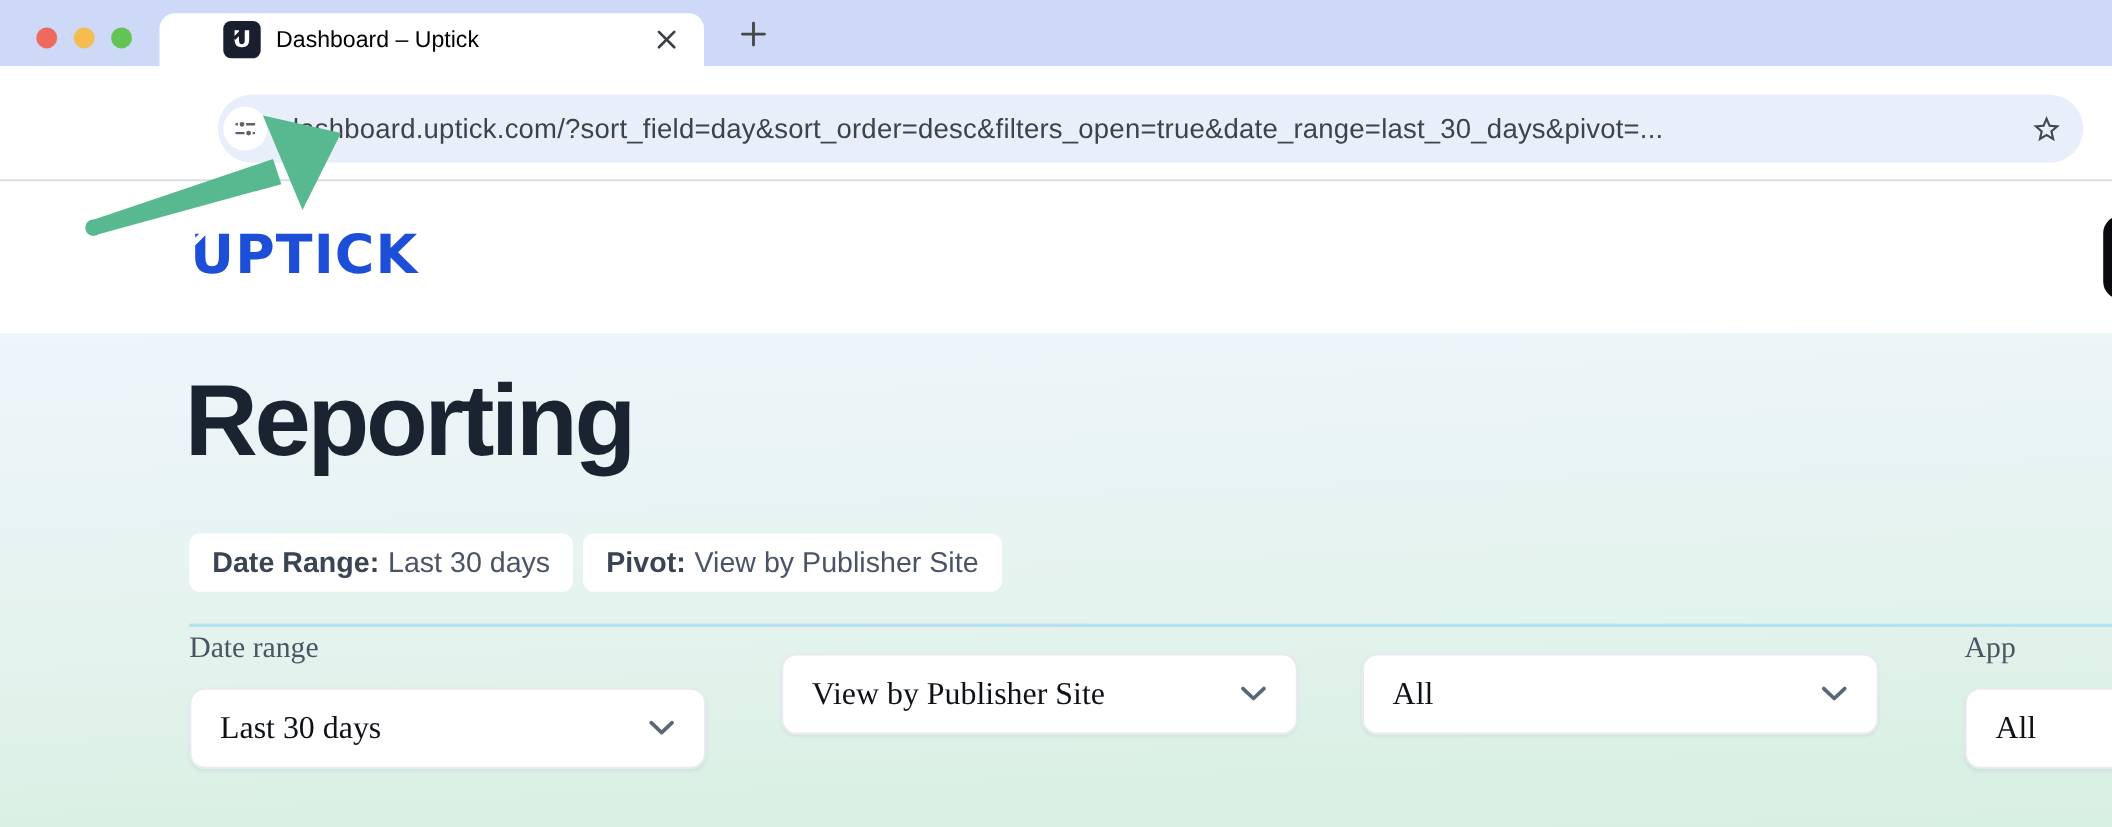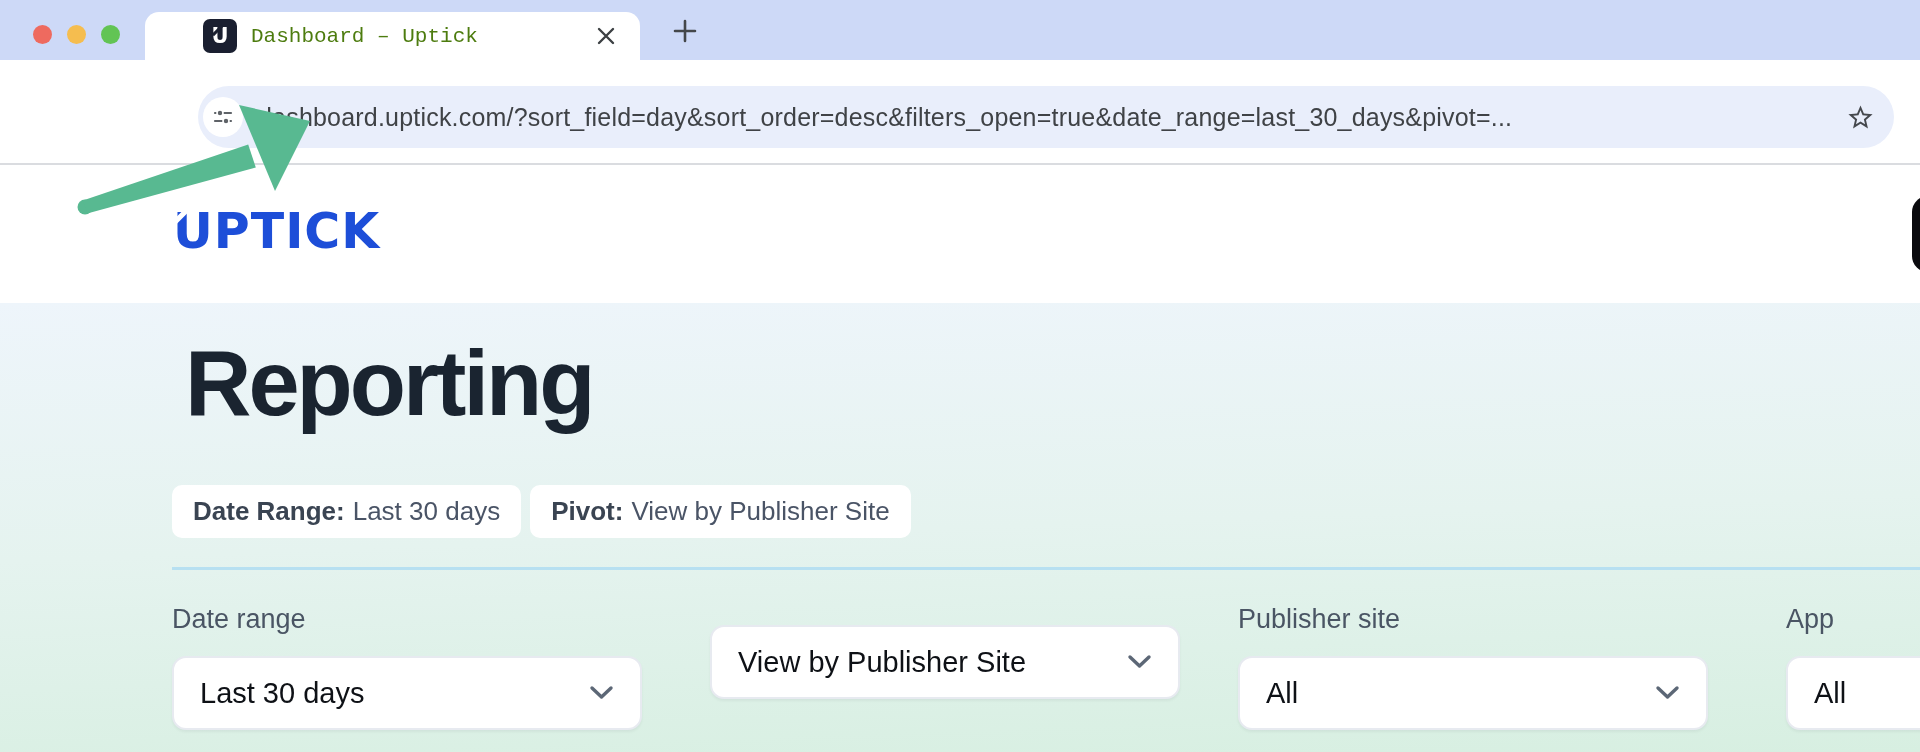--- a/index.html
+++ b/index.html
@@ -13,21 +13,21 @@
   .dot { width:19px; height:19px; border-radius:50%; }
   .dot.red { background:#ee6a5f; } .dot.yellow { background:#f5bd4f; } .dot.green { background:#62c454; }
 
   .tab { position:absolute; left:145px; top:12px; width:495px; height:48px; background:#fff;
          border-radius:14px 14px 0 0; }
   .favicon { position:absolute; left:58px; top:7px; width:34px; height:34px; background:#1a1f30;
              border-radius:7px; display:flex; align-items:center; justify-content:center;
              color:#fff; font-weight:bold; font-size:21px; font-family:"DejaVu Sans",sans-serif; }
   .fav-notch { position:absolute; left:8px; top:10px; width:13px; height:3px; background:#1a1f30;
                transform:rotate(-45deg); }
-  .tab-title { position:absolute; left:106px; top:13px; font-size:21px; color:#4d7c0f; white-space:nowrap;font-family:Liberation Mono, monospace; }
+  .tab-title { position:absolute; left:106px; top:13px; font-size:21px; color:#000000; white-space:nowrap; }
   .tab-close { position:absolute; left:450px; top:13px; width:22px; height:22px; cursor:pointer; }
   .newtab { position:absolute; left:670px; top:16px; width:30px; height:30px; }
 
   .toolbar { position:absolute; top:60px; left:0; right:0; height:103px; background:#fff; }
   .navbtn { position:absolute; top:101px; width:34px; height:34px; }
   .nav-back { left:20px; } .nav-fwd { left:76px; } .nav-reload { left:137px; }
 
   .omnibox { position:absolute; left:198px; right:26px; top:26px; height:62px; background:#e9eefb;
              border-radius:31px; display:flex; align-items:center; }
   .site-info { margin-left:5px; width:40px; height:40px; border-radius:50%; background:#fff;
@@ -44,32 +44,32 @@
   .logo { position:absolute; left:173px; top:38px; font-size:49px; font-weight:800; letter-spacing:1px;
           color:#1d4ed8; font-family:"DejaVu Sans","Liberation Sans",sans-serif; }
   .logo-notch { position:absolute; left:169px; top:49px; width:23px; height:5px; background:#fff;
                 transform:rotate(-45deg); }
 
   .side-button { position:absolute; left:1912px; top:31px; width:40px; height:76px; background:#0a0a0e;
                  border-radius:16px; }
 
   .hero { position:absolute; top:138px; left:0; right:0; bottom:0;
           background:linear-gradient(178deg,#eef5fb 0%,#e5f3ef 50%,#d7efe1 100%); }
-  .hero h1 { position:absolute; left:185px; top:28px; font-size:92px; font-weight:700;
+  .hero h1 { position:absolute; left:168px; top:28px; font-size:92px; font-weight:700;
              letter-spacing:-3px; color:#1a2430;text-align:right; }
 
   .pill-row { position:absolute; left:172px; top:182px; display:flex; gap:9px; }
   .pill { height:53px; background:#fff; border-radius:10px; display:flex; align-items:center;
           padding:0 21px; font-size:26px; white-space:nowrap; }
   .pill .plabel { font-weight:bold; color:#3a4452; margin-right:8px; }
   .pill .pvalue { color:#4a5466; }
 
   .filters-divider { position:absolute; left:172px; right:0; top:264px; height:3px; background:#b7e0f1; }
 
-  .fcol { position:absolute; top:301px; width:470px; }
+  .fcol { position:absolute; top:270px; width:470px;font-family:Liberation Serif, serif; }
   .fcol.c1 { left:172px; } .fcol.c2 { left:710px; } .fcol.c3 { left:1238px; } .fcol.c4 { left:1786px; }
   .flabel { font-size:27px; color:#4a5564; }
   .fselect { margin-top:21px; height:74px; background:#fff; border:2px solid #e7eaf0; border-radius:14px;
              box-shadow:0 2px 3px rgba(16,24,40,.05); display:flex; align-items:center;
              justify-content:space-between; padding:0 26px; cursor:pointer; }
   .fvalue { font-size:29px; color:#0e1116; white-space:nowrap; }
   .chev { flex:none; margin-left:12px; }
 
   .annotation-arrow { position:absolute; left:0; top:0; width:1920px; height:752px;
                       pointer-events:none; z-index:50; }
@@ -165,21 +165,20 @@
       <div class="fcol c2">
         <div class="fselect">
           <span class="fvalue">View by Publisher Site</span>
           <svg class="chev" width="25" height="16" viewBox="0 0 25 16">
             <polyline points="3,3 12.5,12 22,3" fill="none" stroke="#5c6776" stroke-width="3.4" stroke-linecap="round" stroke-linejoin="round"></polyline>
           </svg>
         </div>
       </div>
 
       <div class="fcol c3">
-        <div class="flabel">Publisher site</div>
         <div class="fselect">
           <span class="fvalue">All</span>
           <svg class="chev" width="25" height="16" viewBox="0 0 25 16">
             <polyline points="3,3 12.5,12 22,3" fill="none" stroke="#5c6776" stroke-width="3.4" stroke-linecap="round" stroke-linejoin="round"></polyline>
           </svg>
         </div>
       </div>
 
       <div class="fcol c4">
         <div class="flabel">App</div>

